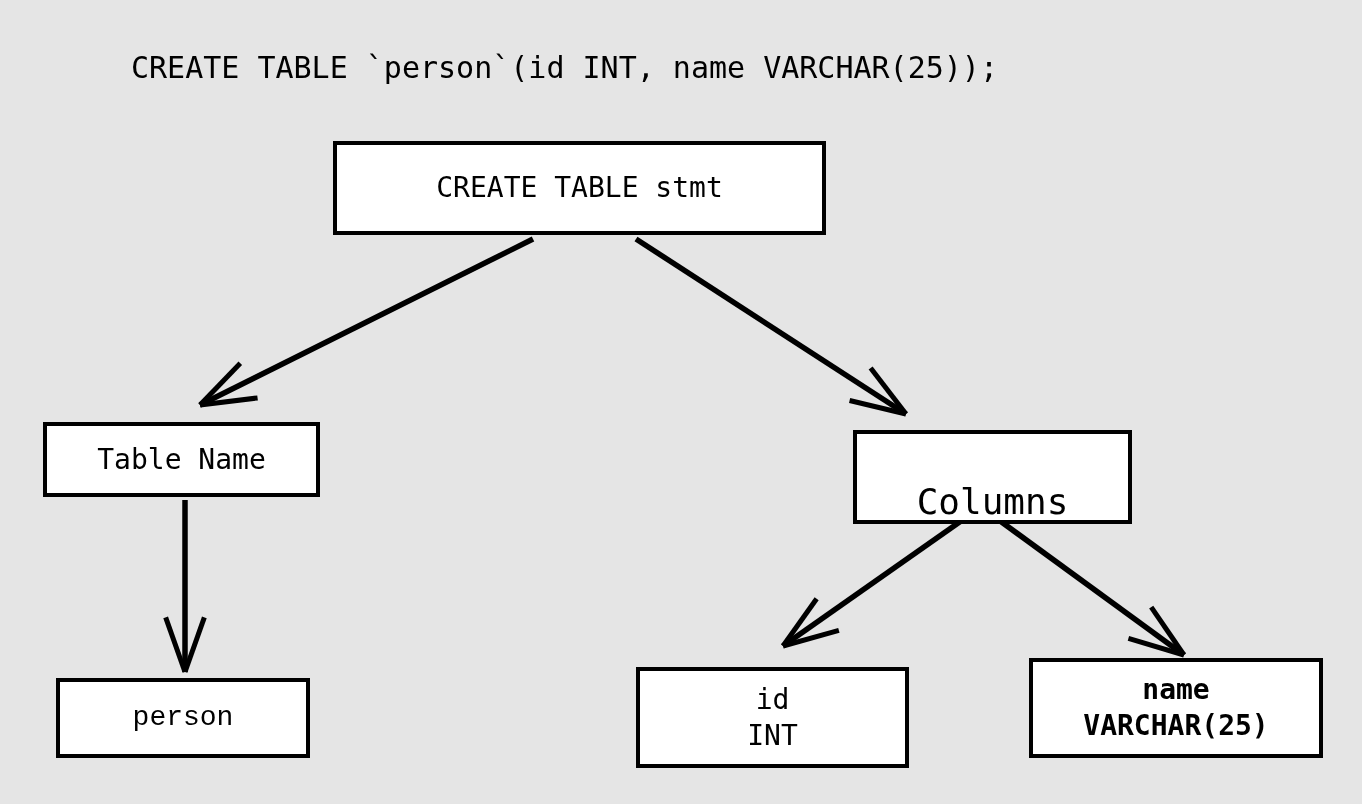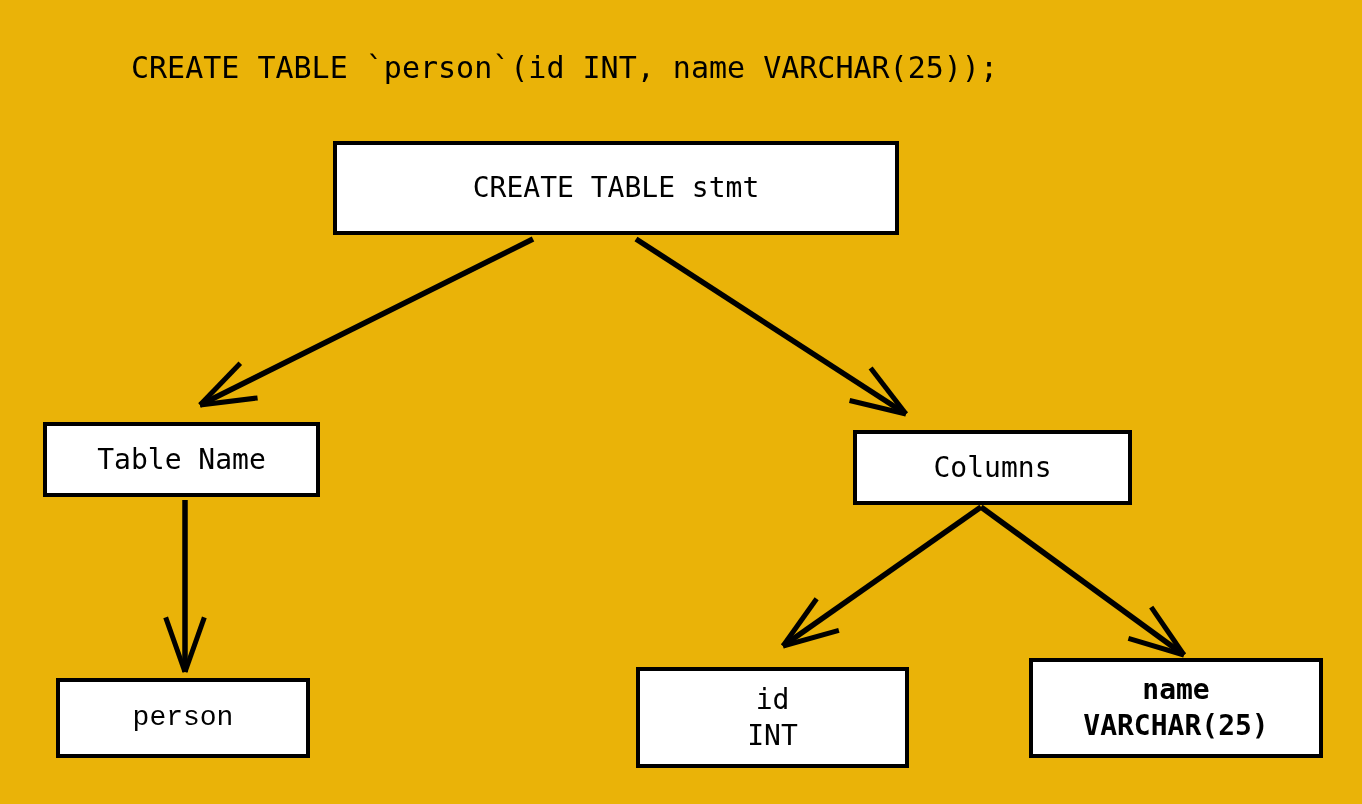--- a/index.html
+++ b/index.html
@@ -9,21 +9,21 @@
     background: #ffffff;
   }
   body {
     font-family: "DejaVu Sans Mono", "Liberation Mono", monospace;
     color: #000000;
   }
   #canvas {
     position: relative;
     width: 1362px;
     height: 804px;
-    background: #eab308;
+    background: #e5e5e5;
     overflow: hidden;
   }
   #edges {
     position: absolute;
     left: 0;
     top: 0;
     width: 1362px;
     height: 804px;
     pointer-events: none;
   }
@@ -85,29 +85,29 @@
         <line x1="783" y1="646" x2="816.6393913455626" y2="598.7518111468801" stroke="#000000" stroke-width="5" stroke-linecap="butt"></line>
         <line x1="783" y1="646" x2="838.8664045340445" y2="630.4133119477392" stroke="#000000" stroke-width="5" stroke-linecap="butt"></line>
       </g>
       <g>
         <line x1="981" y1="507" x2="1184" y2="655" stroke="#000000" stroke-width="5.5" stroke-linecap="butt"></line>
         <line x1="1184" y1="655" x2="1128.4213063357038" y2="638.4166104016604" stroke="#000000" stroke-width="5" stroke-linecap="butt"></line>
         <line x1="1184" y1="655" x2="1151.2110437568447" y2="607.1577138037443" stroke="#000000" stroke-width="5" stroke-linecap="butt"></line>
       </g>
     </svg>
 
-  <div class="node" style="left: 333px; top: 141px; width: 566px; height: 94px; font-size: 28px; border-color: rgb(0, 0, 0); color: rgb(0, 0, 0);">
+  <div class="node" style="left: 333px; top: 141px; width: 493px; height: 94px; font-size: 28px; border-color: rgb(0, 0, 0); color: rgb(0, 0, 0);">
     <span class="node-label">CREATE TABLE stmt</span>
   </div>
 
   <div class="node" style="left: 43px; top: 422px; width: 277px; height: 75px; font-size: 28px; border-color: rgb(0, 0, 0); color: rgb(0, 0, 0);">
     <span class="node-label">Table Name</span>
   </div>
 
-  <div class="node" style="left: 853px; top: 430px; width: 279px; height: 75px; font-size: 28px; border-color: rgb(0, 0, 0); color: rgb(0, 0, 0);">
+  <div class="node" style="left: 853px; top: 430px; width: 279px; height: 94px; font-size: 36px; border-color: rgb(0, 0, 0); color: rgb(0, 0, 0); align-items: flex-end;">
     <span class="node-label">Columns</span>
   </div>
 
   <div class="node" style="left: 56px; top: 678px; width: 254px; height: 80px; font-size: 28px; border-color: rgb(0, 0, 0); color: rgb(0, 0, 0); font-family: Liberation Mono, monospace;">
     <span class="node-label">person</span>
   </div>
 
   <div class="node" style="left: 636px; top: 667px; width: 273px; height: 101px; font-size: 28px; border-color: rgb(0, 0, 0); color: rgb(0, 0, 0);">
     <span class="node-label">id
 INT</span>

